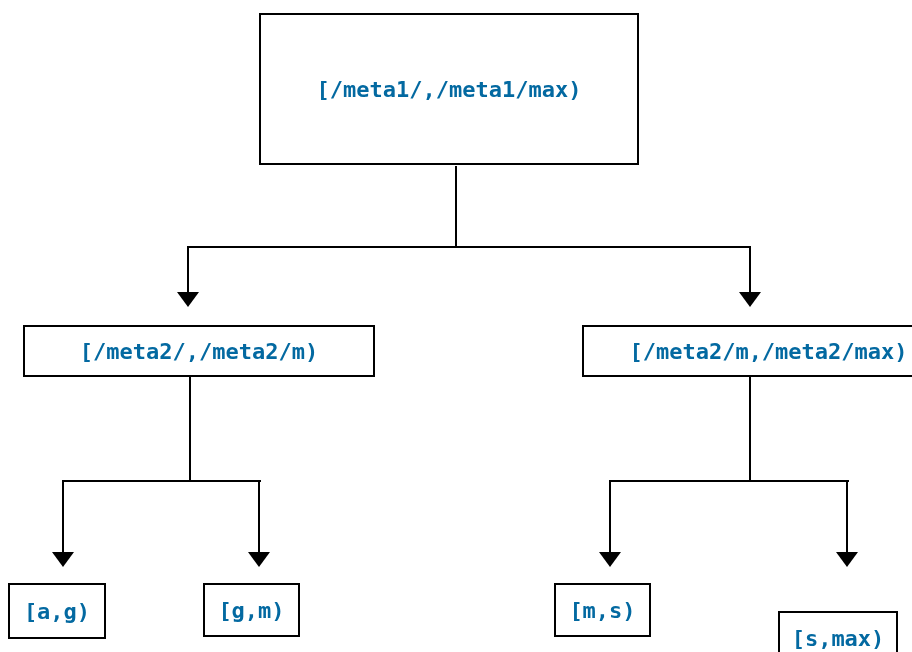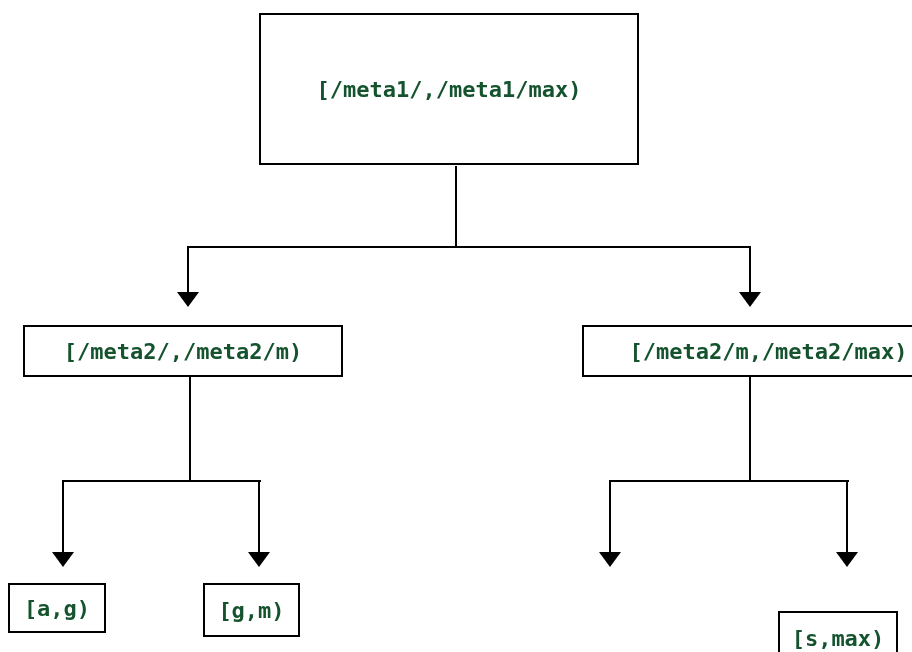--- a/index.html
+++ b/index.html
@@ -16,29 +16,29 @@
     overflow: hidden;
   }
   .node {
     position: absolute;
     box-sizing: border-box;
     border: 2px solid #000000;
     background: #ffffff;
     display: flex;
     align-items: center;
     justify-content: center;
-    color: #14532d;
+    color: #0369a1;
     font-size: 22px;
     font-weight: bold;
     white-space: nowrap;
   }
   .node-root  { left: 259px; top: 13px;  width: 380px; height: 152px; }
-  .node-l2a   { left: 23px;  top: 325px; width: 320px; height: 52px; }
+  .node-l2a   { left: 23px;  top: 325px; width: 352px; height: 52px; }
   .node-l2b   { left: 582px; top: 325px; width: 373px; height: 52px; }
-  .node-leaf1 { left: 8px;   top: 583px; width: 98px;  height: 50px; }
+  .node-leaf1 { left: 8px;   top: 583px; width: 98px;  height: 56px; }
   .node-leaf2 { left: 203px; top: 583px; width: 97px;  height: 54px; }
   .node-leaf3 { left: 554px; top: 583px; width: 97px;  height: 54px; }
   .node-leaf4 { left: 778px; top: 611px; width: 120px; height: 54px; }
 
   .line {
     position: absolute;
     background: #000000;
   }
   .arrow {
     position: absolute;
@@ -86,20 +86,23 @@
   </div>
   <div class="node node-l2b">
     <span>[/meta2/m,/meta2/max)</span>
   </div>
   <div class="node node-leaf1">
     <span>[a,g)</span>
   </div>
   <div class="node node-leaf2">
     <span>[g,m)</span>
   </div>
+  <div class="node node-leaf3">
+    <span>[m,s)</span>
+  </div>
   <div class="node node-leaf4">
     <span>[s,max)</span>
   </div>
 
   <div class="line e1-stem"></div>
   <div class="line e1-bar"></div>
   <div class="line e1-dropL"></div>
   <div class="line e1-dropR"></div>
   <div class="arrow e1-arrL"></div>
   <div class="arrow e1-arrR"></div>

